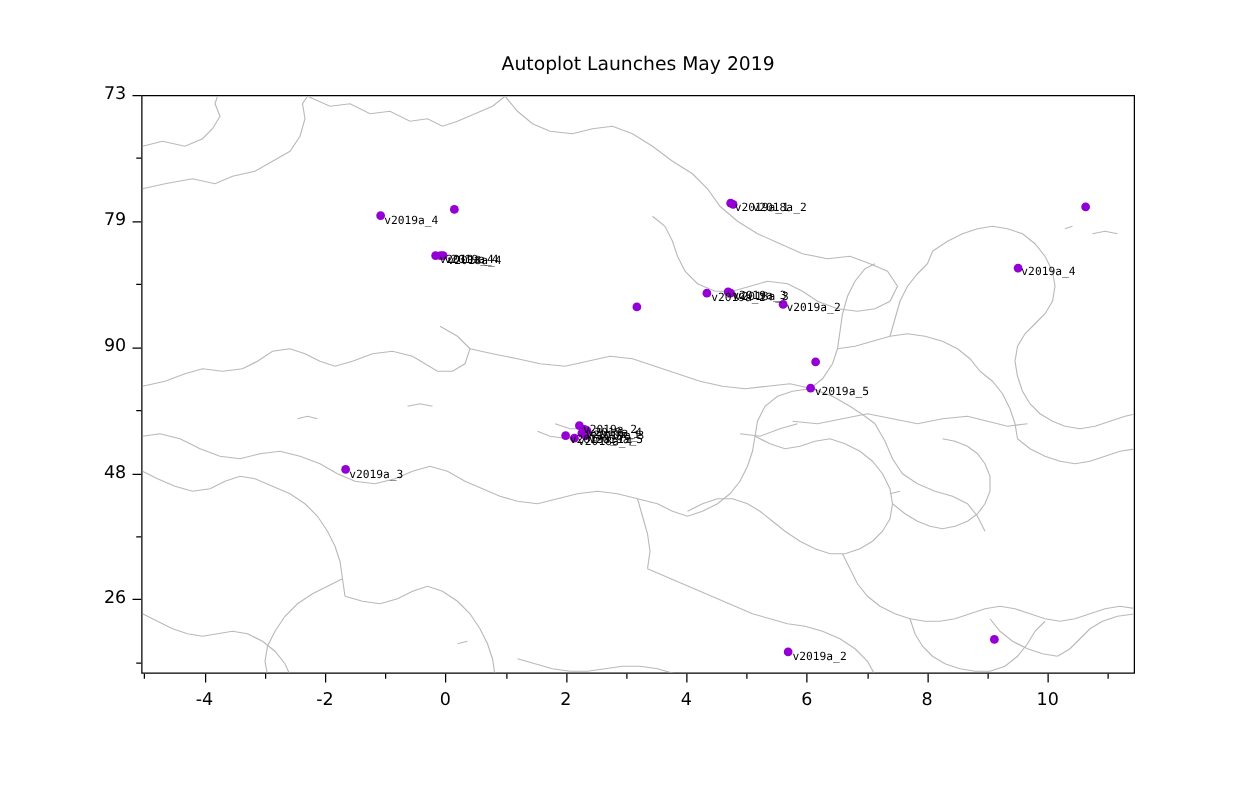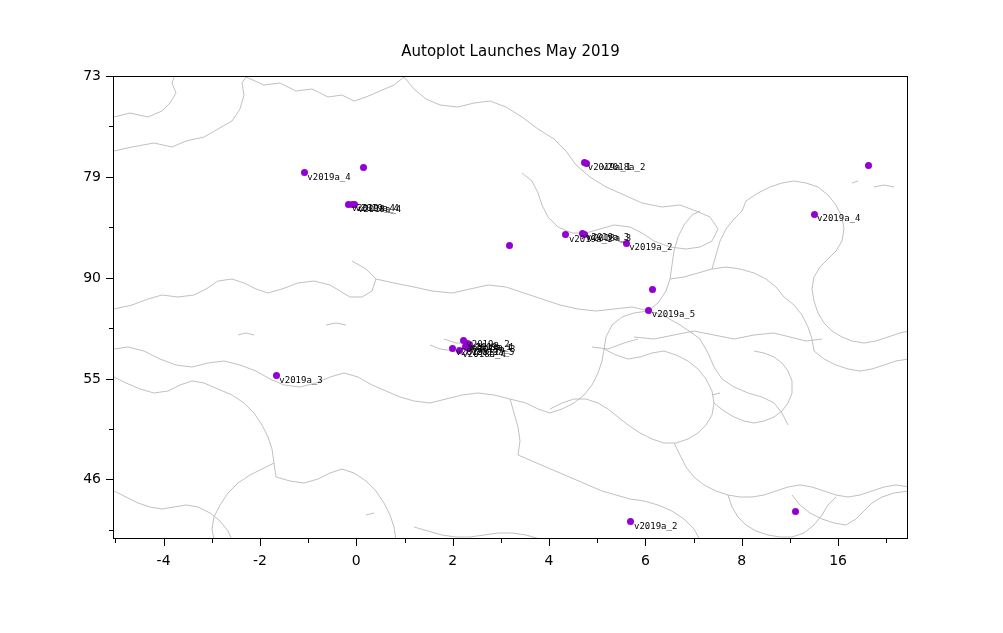--- a/index.html
+++ b/index.html
@@ -244,23 +244,23 @@
         <div class="pointlabel" style="left: 358.1px; top: 268.814px;">v2019a_3</div>
         <div class="pointlabel" style="left: 354.727px; top: 268px; font-family: Liberation Mono, monospace;">v2018a_1</div>
         <div class="pointlabel" style="left: 357.136px; top: 272.344px;">v2019a_5</div>
         <div class="pointlabel" style="left: 348.464px; top: 274.362px;">v2018a_4</div>
         <div class="pointlabel" style="left: 519.991px; top: 445.843px;">v2019a_2</div>
       </div>
   </div>
 
   <div id="ticks-layer">
       <div class="tick-major-y" style="left: 106px; top: 479px;"></div>
-      <div class="tick-label-y" style="left: 51px; top: 470.486px; width: 50px;">46</div>
+      <div class="tick-label-y" style="left: 51px; top: 470.486px; width: 50px;">26</div>
       <div class="tick-major-y" style="left: 106px; top: 379px;"></div>
-      <div class="tick-label-y" style="left: 51px; top: 369.614px; width: 50px;">55</div>
+      <div class="tick-label-y" style="left: 51px; top: 369.614px; width: 50px;">48</div>
       <div class="tick-major-y" style="left: 106px; top: 278px;"></div>
       <div class="tick-label-y" style="left: 51px; top: 268.743px; width: 50px;">90</div>
       <div class="tick-major-y" style="left: 106px; top: 177px;"></div>
       <div class="tick-label-y" style="left: 51px; top: 167.871px; width: 50px;">79</div>
       <div class="tick-major-y" style="left: 106px; top: 76px;"></div>
       <div class="tick-label-y" style="left: 51px; top: 67px; width: 50px;">73</div>
       <div class="tick-minor-y" style="left: 109px; top: 530px;"></div>
       <div class="tick-minor-y" style="left: 109px; top: 429px;"></div>
       <div class="tick-minor-y" style="left: 109px; top: 328px;"></div>
       <div class="tick-minor-y" style="left: 109px; top: 227px;"></div>
@@ -273,21 +273,21 @@
       <div class="tick-label-x" style="left: 326.318px; top: 552px; width: 60px;">0</div>
       <div class="tick-major-x" style="left: 453px; top: 539px;"></div>
       <div class="tick-label-x" style="left: 422.682px; top: 552px; width: 60px;">2</div>
       <div class="tick-major-x" style="left: 549px; top: 539px;"></div>
       <div class="tick-label-x" style="left: 519.045px; top: 552px; width: 60px;">4</div>
       <div class="tick-major-x" style="left: 645px; top: 539px;"></div>
       <div class="tick-label-x" style="left: 615.409px; top: 552px; width: 60px;">6</div>
       <div class="tick-major-x" style="left: 742px; top: 539px;"></div>
       <div class="tick-label-x" style="left: 711.773px; top: 552px; width: 60px;">8</div>
       <div class="tick-major-x" style="left: 838px; top: 539px;"></div>
-      <div class="tick-label-x" style="left: 808.136px; top: 552px; width: 60px;">16</div>
+      <div class="tick-label-x" style="left: 808.136px; top: 552px; width: 60px;">10</div>
       <div class="tick-minor-x" style="left: 115px; top: 539px;"></div>
       <div class="tick-minor-x" style="left: 212px; top: 539px;"></div>
       <div class="tick-minor-x" style="left: 308px; top: 539px;"></div>
       <div class="tick-minor-x" style="left: 405px; top: 539px;"></div>
       <div class="tick-minor-x" style="left: 501px; top: 539px;"></div>
       <div class="tick-minor-x" style="left: 597px; top: 539px;"></div>
       <div class="tick-minor-x" style="left: 694px; top: 539px;"></div>
       <div class="tick-minor-x" style="left: 790px; top: 539px;"></div>
       <div class="tick-minor-x" style="left: 886px; top: 539px;"></div>
     </div>

